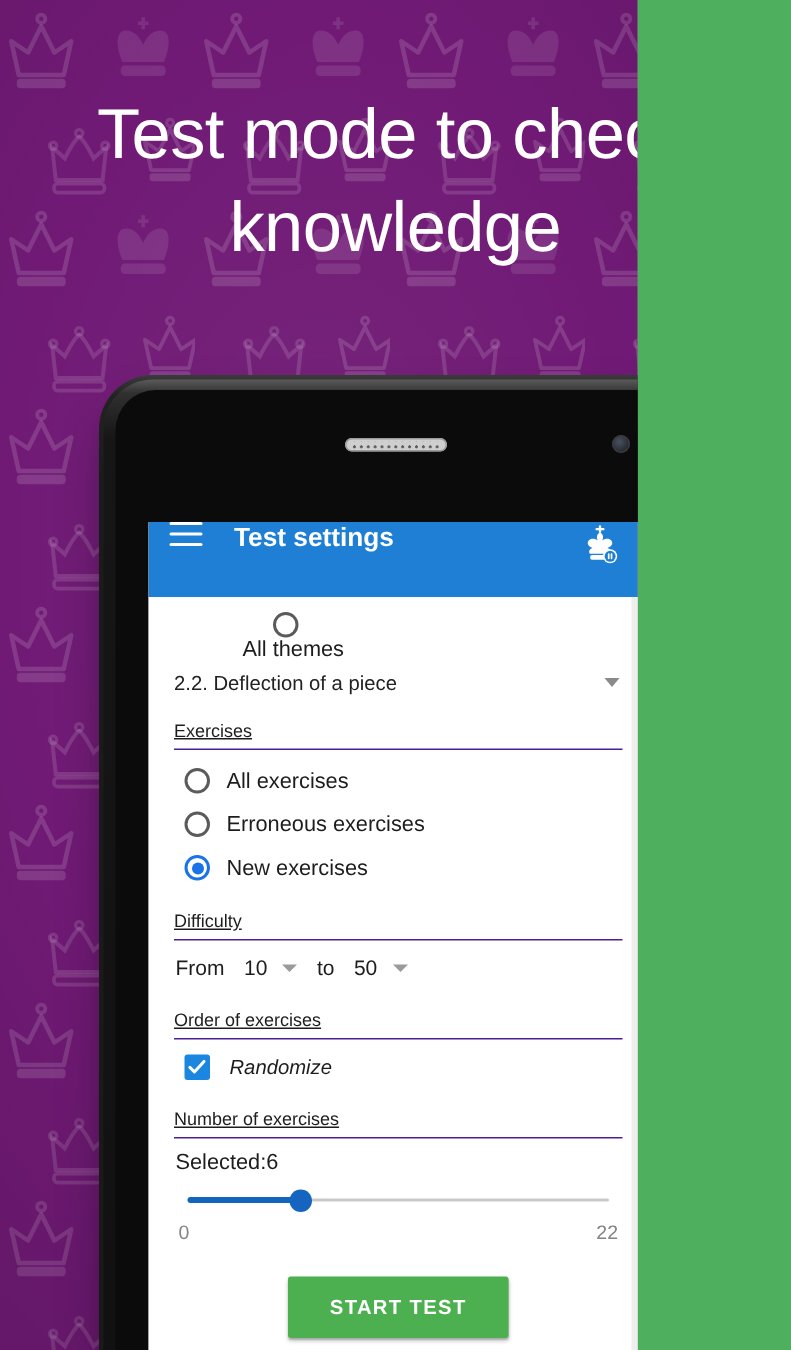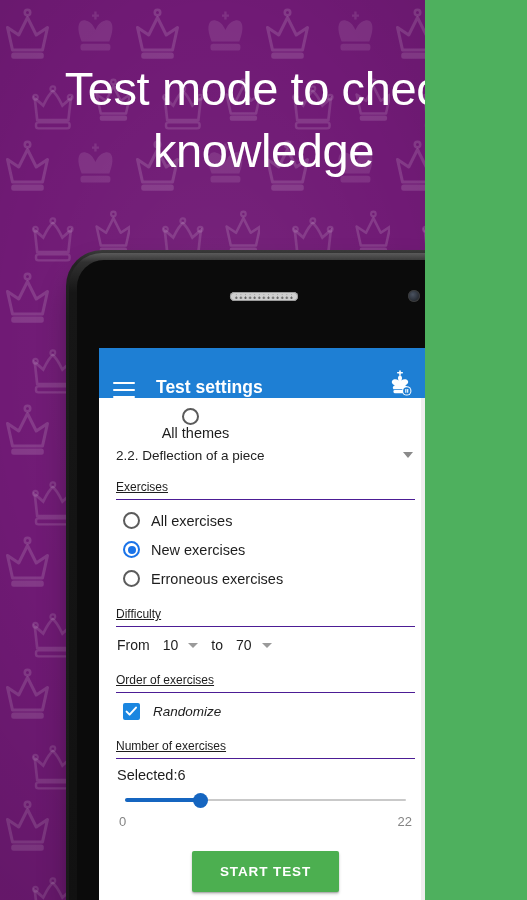--- a/index.html
+++ b/index.html
@@ -138,21 +138,21 @@
     background: #ffffff;
     overflow: hidden;
   }
 
   
   .appbar {
     position: relative;
     height: 50px;
     background: #1e7fd4;
     display: flex;
-    align-items: flex-end;
+    align-items: flex-start;
     padding: 0 12px 0 14px;
     box-sizing: border-box;
   }
   .hamburger {
     width: 22px;
     height: 16px;
     display: flex;
     flex-direction: column;
     justify-content: space-between;
     flex: 0 0 auto;
@@ -478,37 +478,37 @@
               </div>
 
               <div class="section-title">Exercises</div>
 
               <div class="radio-group">
                 <div class="radio-item">
                   <span class="radio"></span>
                   <span class="opt-label">All exercises</span>
                 </div>
                 <div class="radio-item">
+                  <span class="radio"></span>
+                  <span class="opt-label">Erroneous exercises</span>
+                </div>
+                <div class="radio-item">
                   <span class="radio on"></span>
                   <span class="opt-label">New exercises</span>
-                </div>
-                <div class="radio-item">
-                  <span class="radio"></span>
-                  <span class="opt-label">Erroneous exercises</span>
                 </div>
               </div>
 
               <div class="section-title">Difficulty</div>
 
               <div class="range-row">
                 <span class="range-label">From</span>
                 <span class="range-value">10</span>
                 <span class="range-caret"></span>
                 <span class="range-to">to</span>
-                <span class="range-value">70</span>
+                <span class="range-value">50</span>
                 <span class="range-caret"></span>
               </div>
 
               <div class="section-title">Order of exercises</div>
 
               <div class="check-row">
                 <span class="checkbox">
                   <svg width="13" height="13" viewBox="0 0 13 13">
                     <path d="M1.6 6.6 L4.6 9.6 L11 2.6" fill="none" stroke="#ffffff" stroke-width="2" stroke-linecap="round" stroke-linejoin="round"></path>
                   </svg>

